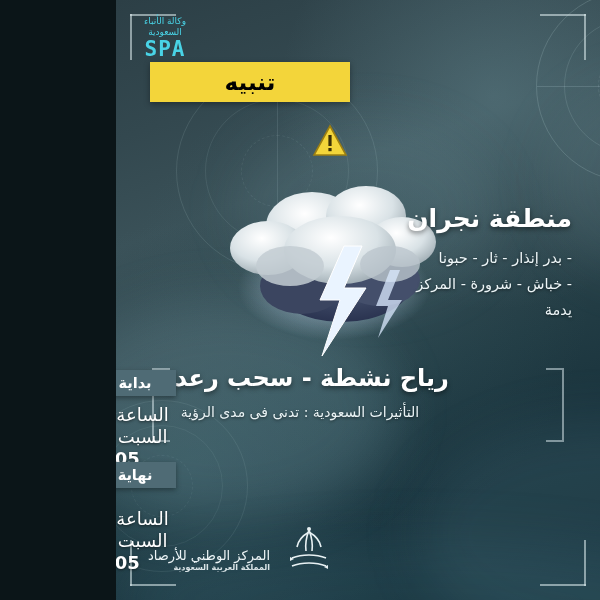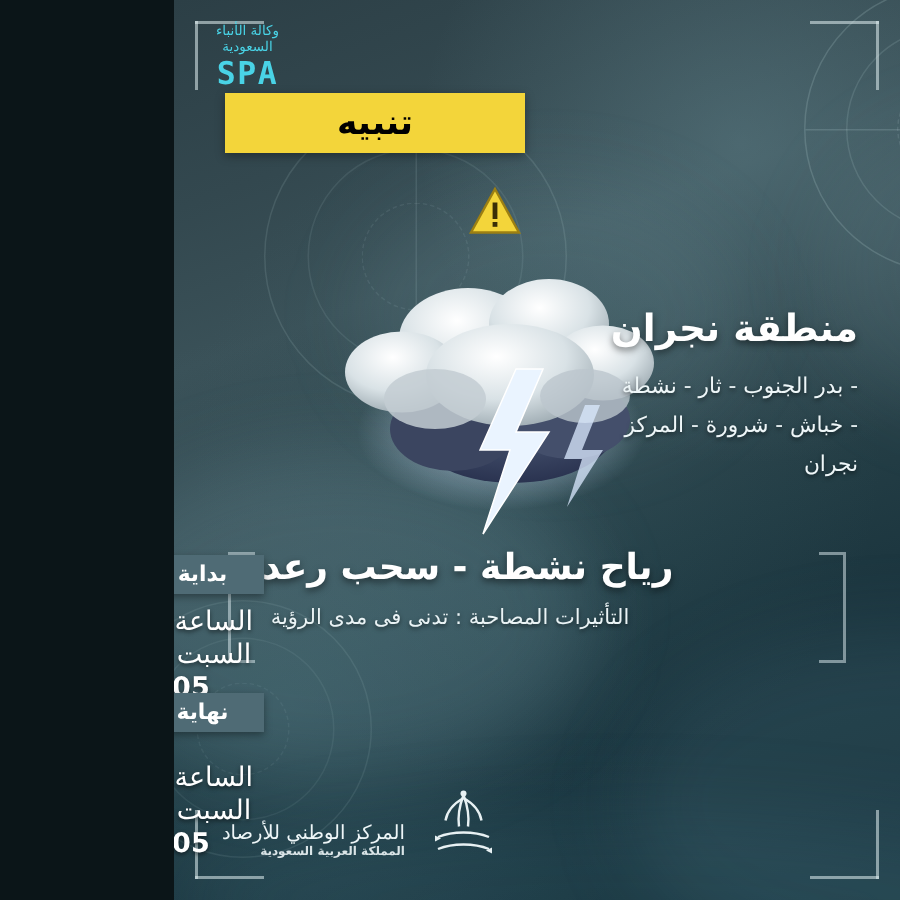--- a/index.html
+++ b/index.html
@@ -178,31 +178,31 @@
     <ellipse cx="96" cy="106" rx="34" ry="20" fill="#c3ccd2" opacity=".85"></ellipse>
     <ellipse cx="196" cy="104" rx="30" ry="18" fill="#bcc6cd" opacity=".8"></ellipse>
 
     <polygon points="150,86 126,140 146,140 128,196 172,128 150,128 168,86" fill="#eaf4ff" stroke="#ffffff" stroke-width="1"></polygon>
     <polygon points="196,110 182,146 194,146 184,178 208,140 194,140 206,110" fill="#dbeaff" opacity=".75"></polygon>
   </svg>
 
   <div id="region">
     <div class="title">منطقة نجران</div>
     <div class="lines">
-      <div>- بدر الجنوب - ثار - نشطة</div>
+      <div>- بدر إنذار - ثار - حبونا</div>
       <div>- خباش - شرورة - المركز</div>
-      <div>نجران</div>
+      <div>يدمة</div>
     </div>
   </div>
 
   <div class="brace bl"></div>
   <div class="brace br"></div>
 
   <div id="headline">رياح نشطة - سحب رعدية</div>
-  <div id="effects">التأثيرات المصاحبة : تدنى فى مدى الرؤية</div>
+  <div id="effects">التأثيرات السعودية : تدنى فى مدى الرؤية</div>
 
   <div class="sbox" id="sb1">
     <span>بداية الإنذار</span>
   </div>
   <div class="sdet" id="sd1">
     <div>
       <span>الساعة</span>
       <b>14:00</b>
     </div>
     <div>

